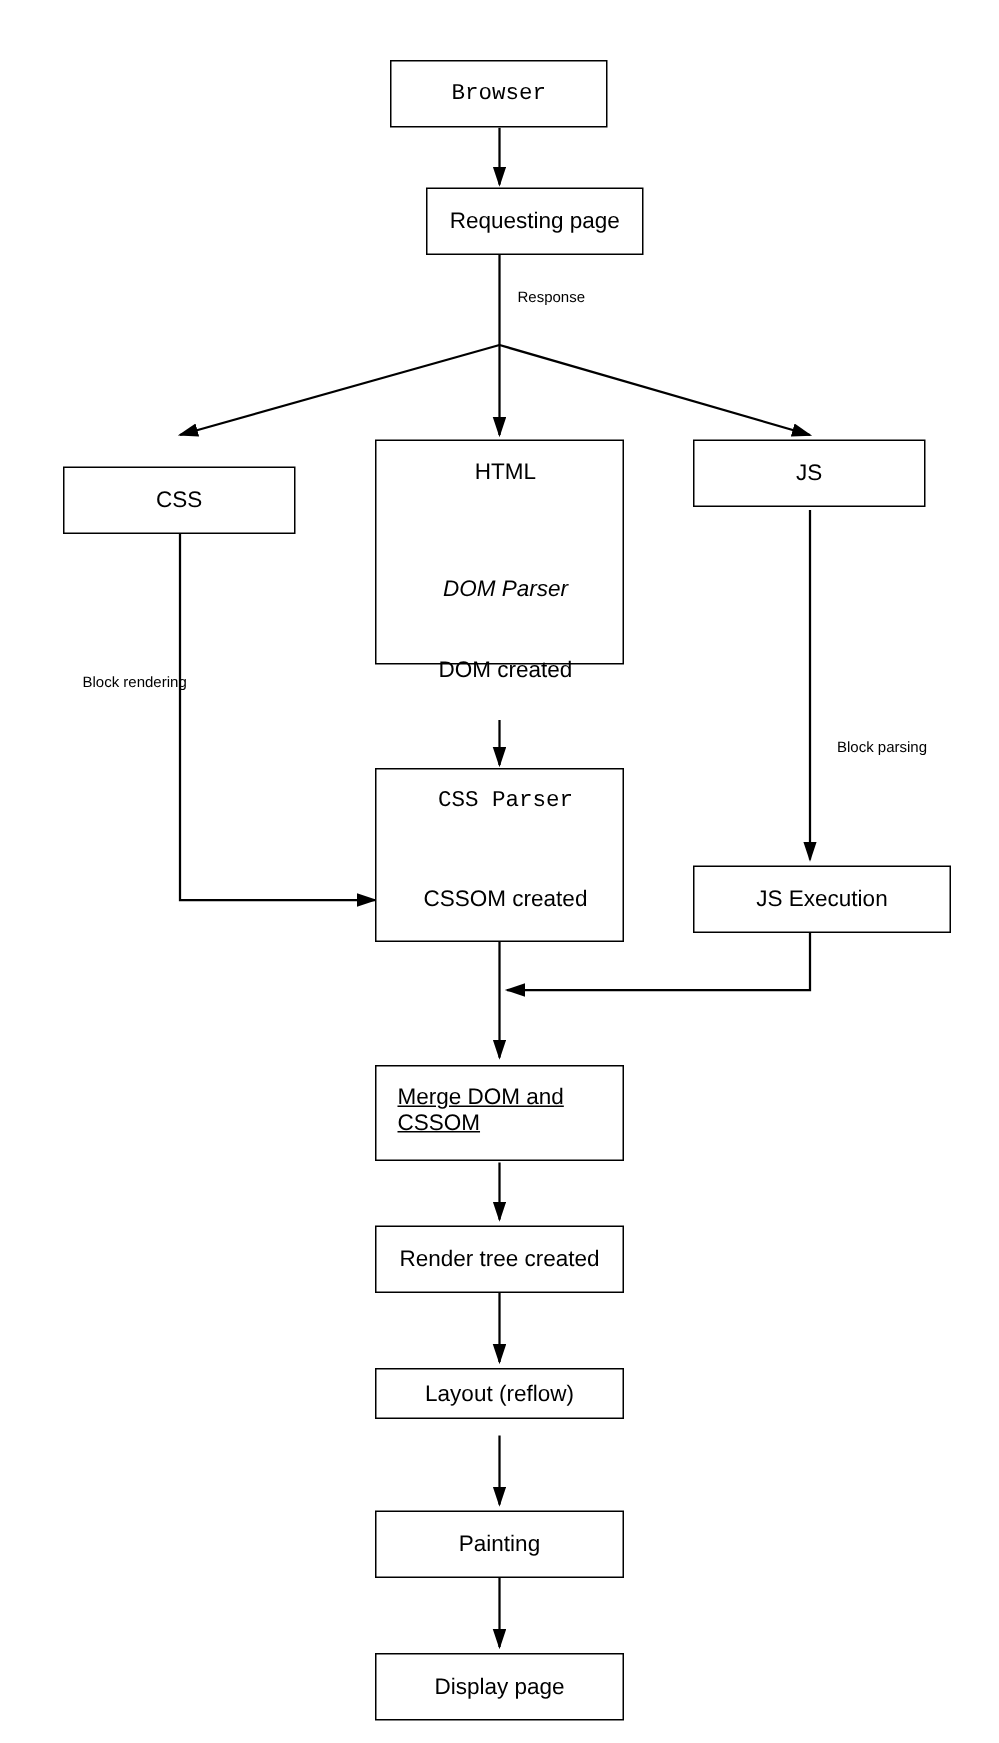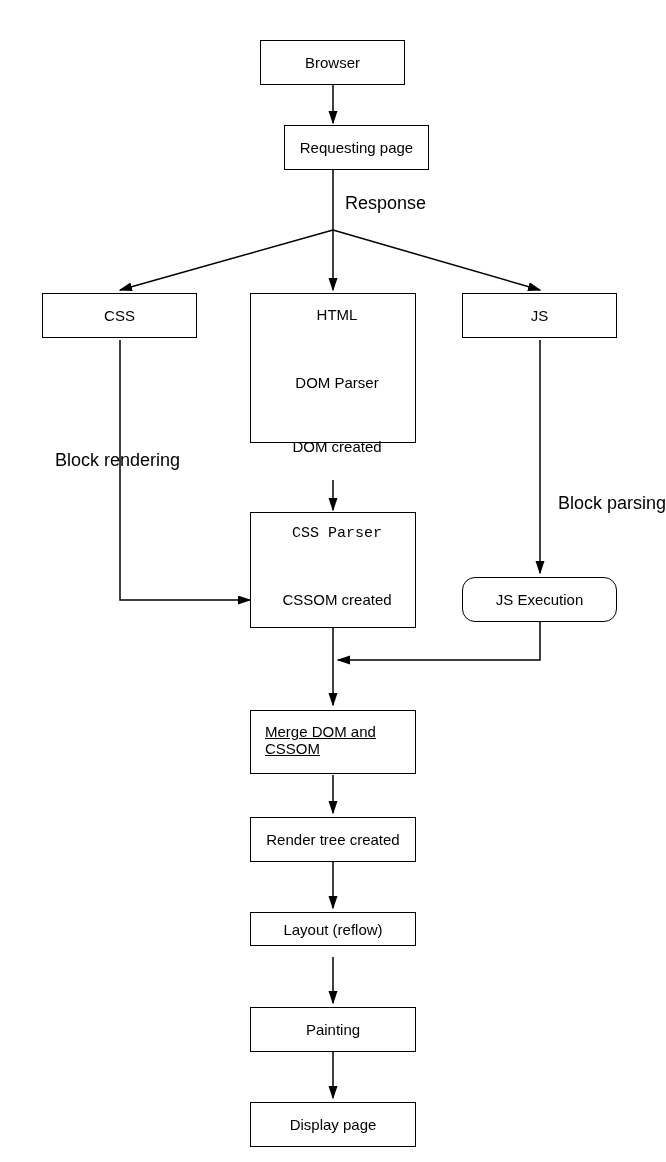--- a/index.html
+++ b/index.html
@@ -1,19 +1,19 @@
 <!DOCTYPE html>
 <html><head>
 <meta charset="utf-8">
 <style>
   html,body{margin:0;padding:0;background:#fff;}
   body{width:666px;height:1162px;position:relative;font-family:Arial,Helvetica,sans-serif;font-size:15px;color:#000;}
   svg{position:absolute;top:0;left:0;}
   .box{position:absolute;border:1.5px solid #000;background:#fff;display:flex;align-items:center;justify-content:center;text-align:center;padding:4px;box-sizing:border-box;}
-  .lbl{position:absolute;font-size:18px;white-space:nowrap;}
+  .lbl{position:absolute;font-size:10px;white-space:nowrap;}
   .inner{position:absolute;text-align:center;width:100%;}
 </style>
 </head>
 <body>
 
 <svg width="666" height="1162">
   <defs>
     <marker id="ah" markerWidth="10" markerHeight="10" refX="8" refY="3" orient="auto" markerUnits="strokeWidth">
       <path d="M0,0 L9,3 L0,6 Z" fill="#000"></path>
     </marker>
@@ -44,48 +44,48 @@
 
   <line x1="333" y1="775" x2="333" y2="813" stroke="#000" stroke-width="1.5" marker-end="url(#ah)"></line>
 
   <line x1="333" y1="862" x2="333" y2="908" stroke="#000" stroke-width="1.5" marker-end="url(#ah)"></line>
 
   <line x1="333" y1="957" x2="333" y2="1003" stroke="#000" stroke-width="1.5" marker-end="url(#ah)"></line>
 
   <line x1="333" y1="1052" x2="333" y2="1098" stroke="#000" stroke-width="1.5" marker-end="url(#ah)"></line>
 </svg>
 
-<div class="box" style="left:260px;top:40px;width:145px;height:45px;">
+<div class="box" style="left:260px;top:40px;width:145px;height:45px;font-family:Liberation Mono, monospace;">
     <span>Browser</span>
   </div>
 
 <div class="box" style="left:260px;top:125px;width:145px;height:45px;margin-left:24px;">
     <span>Requesting page</span>
   </div>
 
-<div class="box" style="left:42px;top:293px;width:155px;height:45px;">
+<div class="box" style="left:42px;top:311px;width:155px;height:45px;">
     <span>CSS</span>
   </div>
 
 <div class="box" style="left:250px;top:293px;width:166px;height:150px;display:block;">
   <div class="inner" style="top:12px;">HTML</div>
-  <div class="inner" style="top:80px;">DOM Parser</div>
+  <div class="inner" style="top:90px;font-style:italic;">DOM Parser</div>
   <div class="inner" style="top:144px;text-align:center;">DOM created</div>
 </div>
 
 <div class="box" style="left:462px;top:293px;width:155px;height:45px;">
     <span>JS</span>
   </div>
 
 <div class="box" style="left:250px;top:512px;width:166px;height:116px;display:block;">
   <div class="inner" style="top:12px;font-family:Liberation Mono, monospace;">CSS Parser</div>
   <div class="inner" style="top:78px;">CSSOM created</div>
 </div>
 
-<div class="box" style="left:462px;top:577px;width:155px;height:45px;border-radius:13px;">
+<div class="box" style="left:462px;top:577px;width:172px;height:45px;">
     <span>JS Execution</span>
   </div>
 
 <div class="box" style="left:250px;top:710px;width:166px;height:64px;justify-content:flex-start;align-items:flex-start;text-align:left;padding:12px 14px;text-decoration:underline;">
     <span>Merge DOM and CSSOM</span>
   </div>
 
 <div class="box" style="left:250px;top:817px;width:166px;height:45px;">
     <span>Render tree created</span>
   </div>

